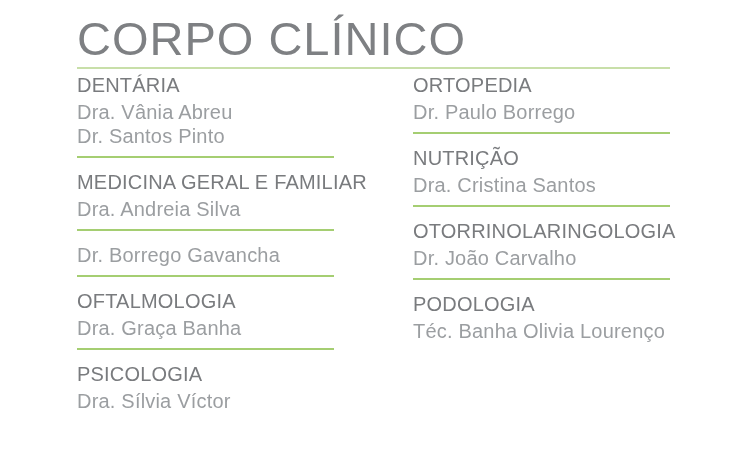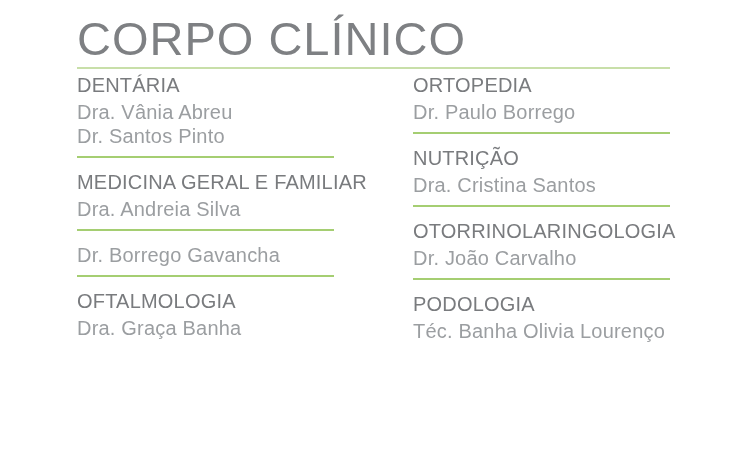--- a/index.html
+++ b/index.html
@@ -105,20 +105,27 @@
   </div>
 
   <div class="section">
     <h2 class="spec-title">OFTALMOLOGIA</h2>
     <div class="members">
             <p class="member">Dra. Graça Banha</p>
           </div>
     <div class="divider"></div>
   </div>
 
+  <div class="section">
+    <h2 class="spec-title">PSICOLOGIA</h2>
+    <div class="members">
+            <p class="member">Dra. Sílvia Víctor</p>
+          </div>
+
+  </div>
 </section>
     <section class="col col-right">
   <div class="section">
     <h2 class="spec-title">ORTOPEDIA</h2>
     <div class="members">
             <p class="member">Dr. Paulo Borrego</p>
           </div>
     <div class="divider"></div>
   </div>
 

